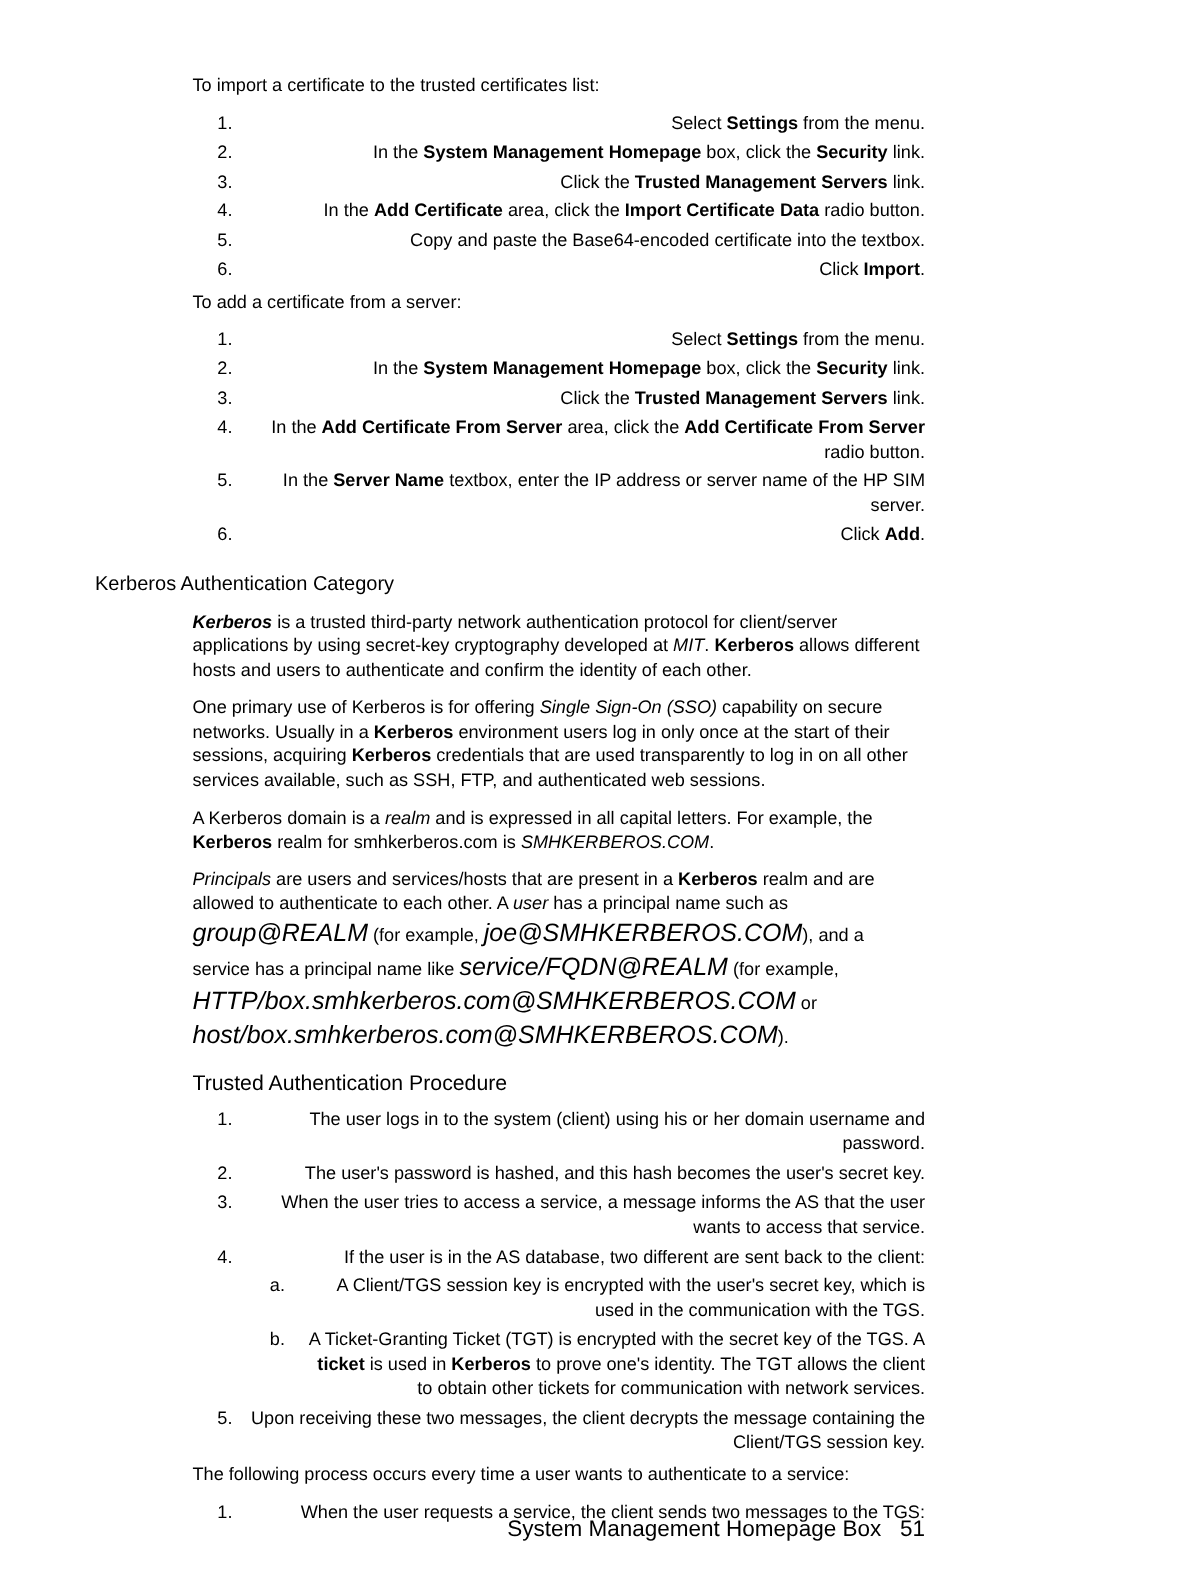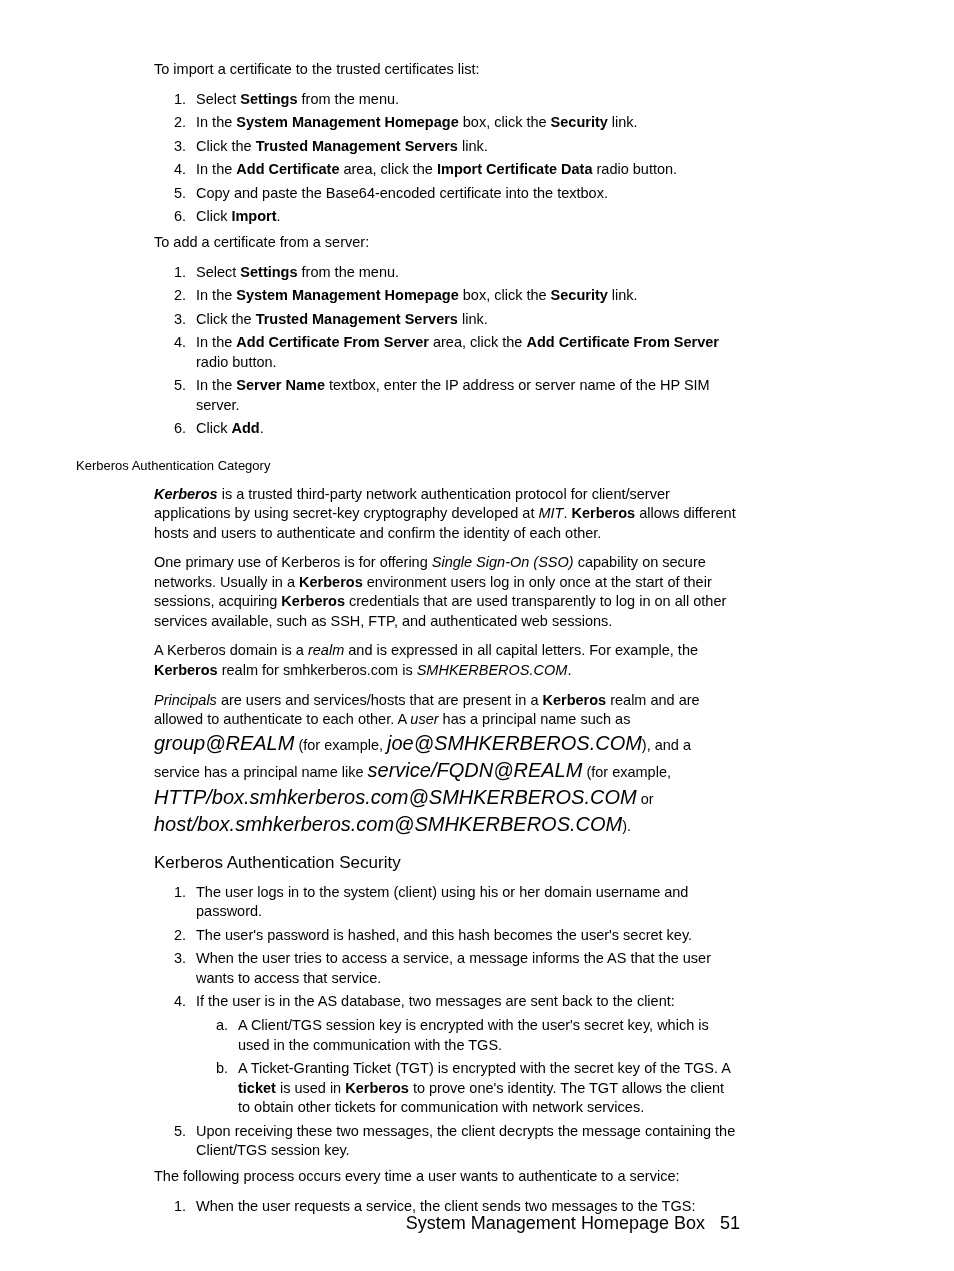--- a/index.html
+++ b/index.html
@@ -20,20 +20,21 @@
     line-height: 1.35;
   }
   .content {
     margin-left: 78px;
   }
   p { margin: 0 0 10px 0; }
   ol.numbered {
     list-style: decimal;
     margin: 2px 0 6px 0;
     padding-left: 36px;
+    text-align: right;
   }
   ol.numbered > li {
     padding-left: 6px;
     margin-bottom: 4px;
   }
   ol.lettered {
     list-style: lower-alpha;
     margin: 4px 0 4px 0;
     padding-left: 36px;
   }
@@ -44,21 +45,21 @@
   ul.bulleted {
     list-style: disc;
     margin: 4px 0 4px 0;
     padding-left: 48px;
   }
   ul.bulleted > li {
     padding-left: 6px;
     margin-bottom: 4px;
   }
   .h2 {
-    font-size: 13px;
+    font-size: 16px;
     font-weight: 400;
     margin: 18px 0 10px 0;
   }
   .h3 {
     font-size: 17px;
     font-weight: 400;
     margin: 14px 0 8px 0;
   }
   .bold { font-weight: 700; }
   .italic { font-style: italic; }
@@ -115,30 +116,30 @@
     </p>
 
     <p class="para-spaced">
       <span>A Kerberos domain is a </span><span class="italic">realm</span><span> and is expressed in all capital letters. For example, the </span><span class="bold">Kerberos</span><span> realm for smhkerberos.com is </span><span class="italic">SMHKERBEROS.COM</span><span>.</span>
     </p>
 
     <p class="para-spaced">
       <span class="italic">Principals</span><span> are users and services/hosts that are present in a </span><span class="bold">Kerberos</span><span> realm and are allowed to authenticate to each other. A </span><span class="italic">user</span><span> has a principal name such as </span><span class="monoitalic">group@REALM</span><span> (for example, </span><span class="monoitalic">joe@SMHKERBEROS.COM</span><span>), and a service has a principal name like </span><span class="monoitalic">service/FQDN@REALM</span><span> (for example, </span><span class="monoitalic">HTTP/box.smhkerberos.com@SMHKERBEROS.COM</span><span> or </span><span class="monoitalic">host/box.smhkerberos.com@SMHKERBEROS.COM</span><span>).</span>
     </p>
 
-    <div class="h3">Kerberos Authentication Security</div>
+    <div class="h3">Trusted Authentication Procedure</div>
 
 
 
     <ol class="numbered">
       <li>The user logs in to the system (client) using his or her domain username and password.</li>
       <li>The user's password is hashed, and this hash becomes the user's secret key.</li>
       <li>When the user tries to access a service, a message informs the AS that the user wants to access that service.</li>
       <li>
-        <span>If the user is in the AS database, two messages are sent back to the client:</span>
+        <span>If the user is in the AS database, two different are sent back to the client:</span>
         <ol class="lettered">
           <li>A Client/TGS session key is encrypted with the user's secret key, which is used in the communication with the TGS.</li>
           <li><span>A Ticket-Granting Ticket (TGT) is encrypted with the secret key of the TGS. A </span><span class="bold">ticket</span><span> is used in </span><span class="bold">Kerberos</span><span> to prove one's identity. The TGT allows the client to obtain other tickets for communication with network services.</span></li>
         </ol>
       </li>
       <li>Upon receiving these two messages, the client decrypts the message containing the Client/TGS session key.</li>
     </ol>
 
     <p>The following process occurs every time a user wants to authenticate to a service:</p>
 

